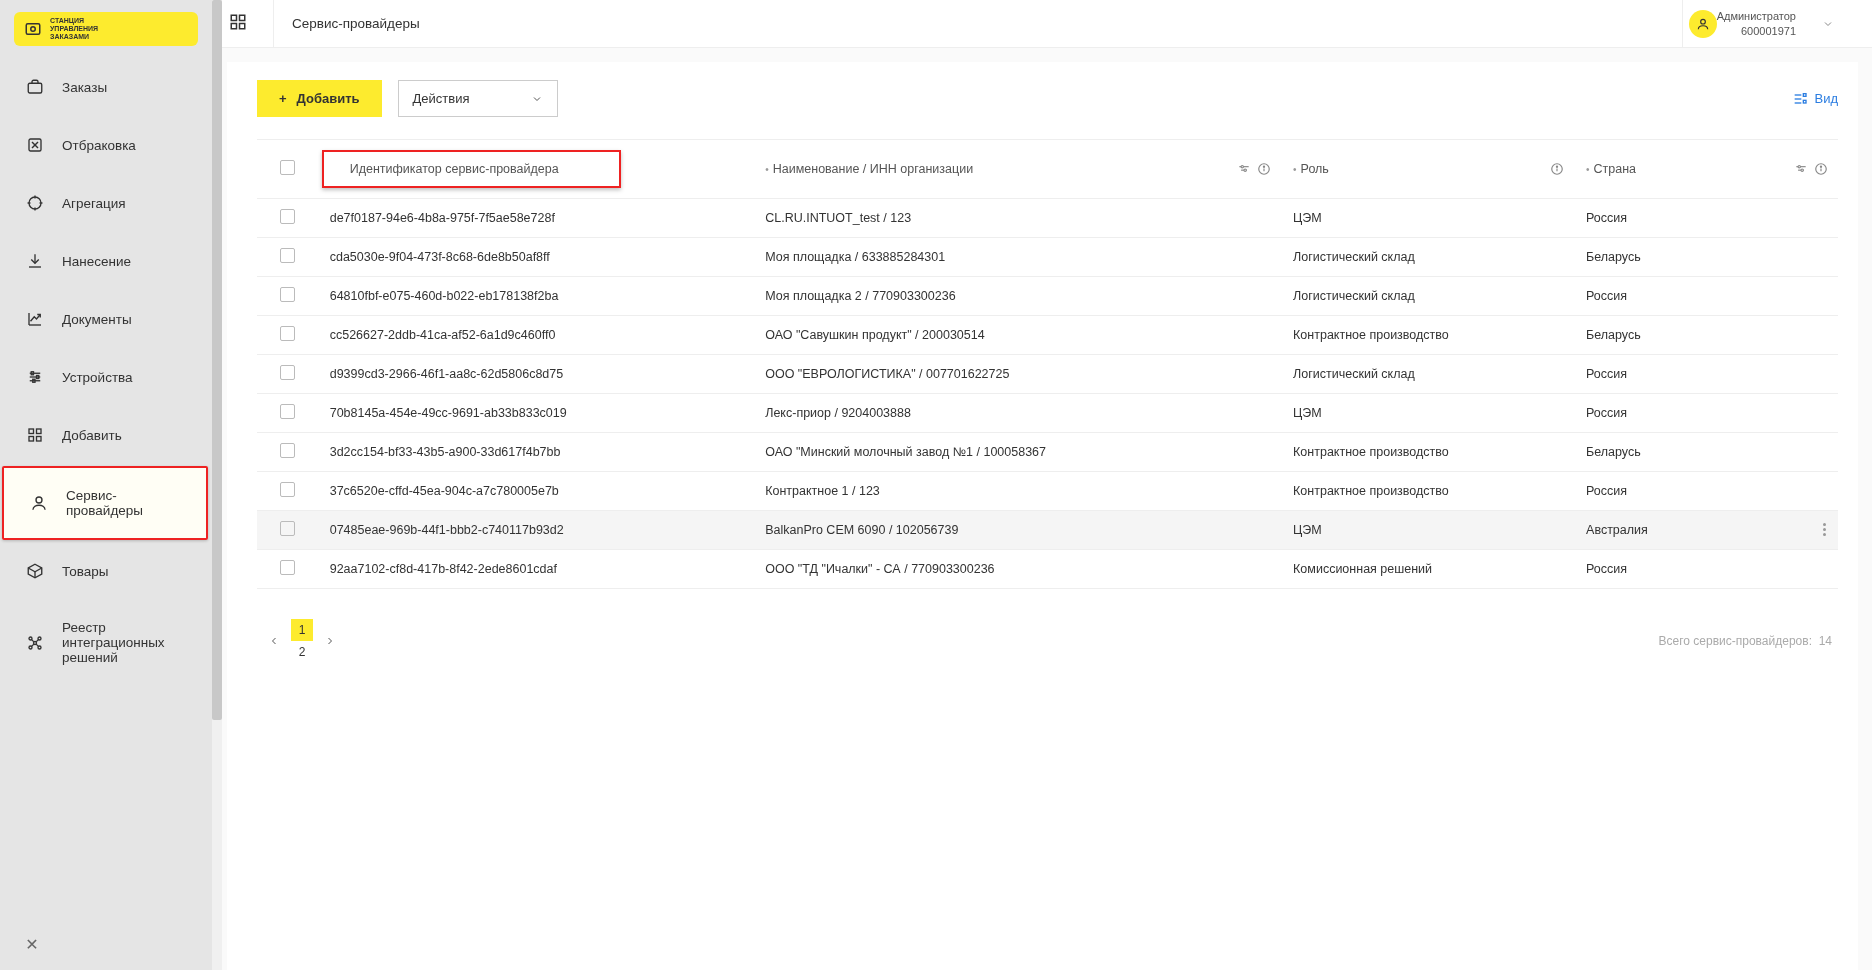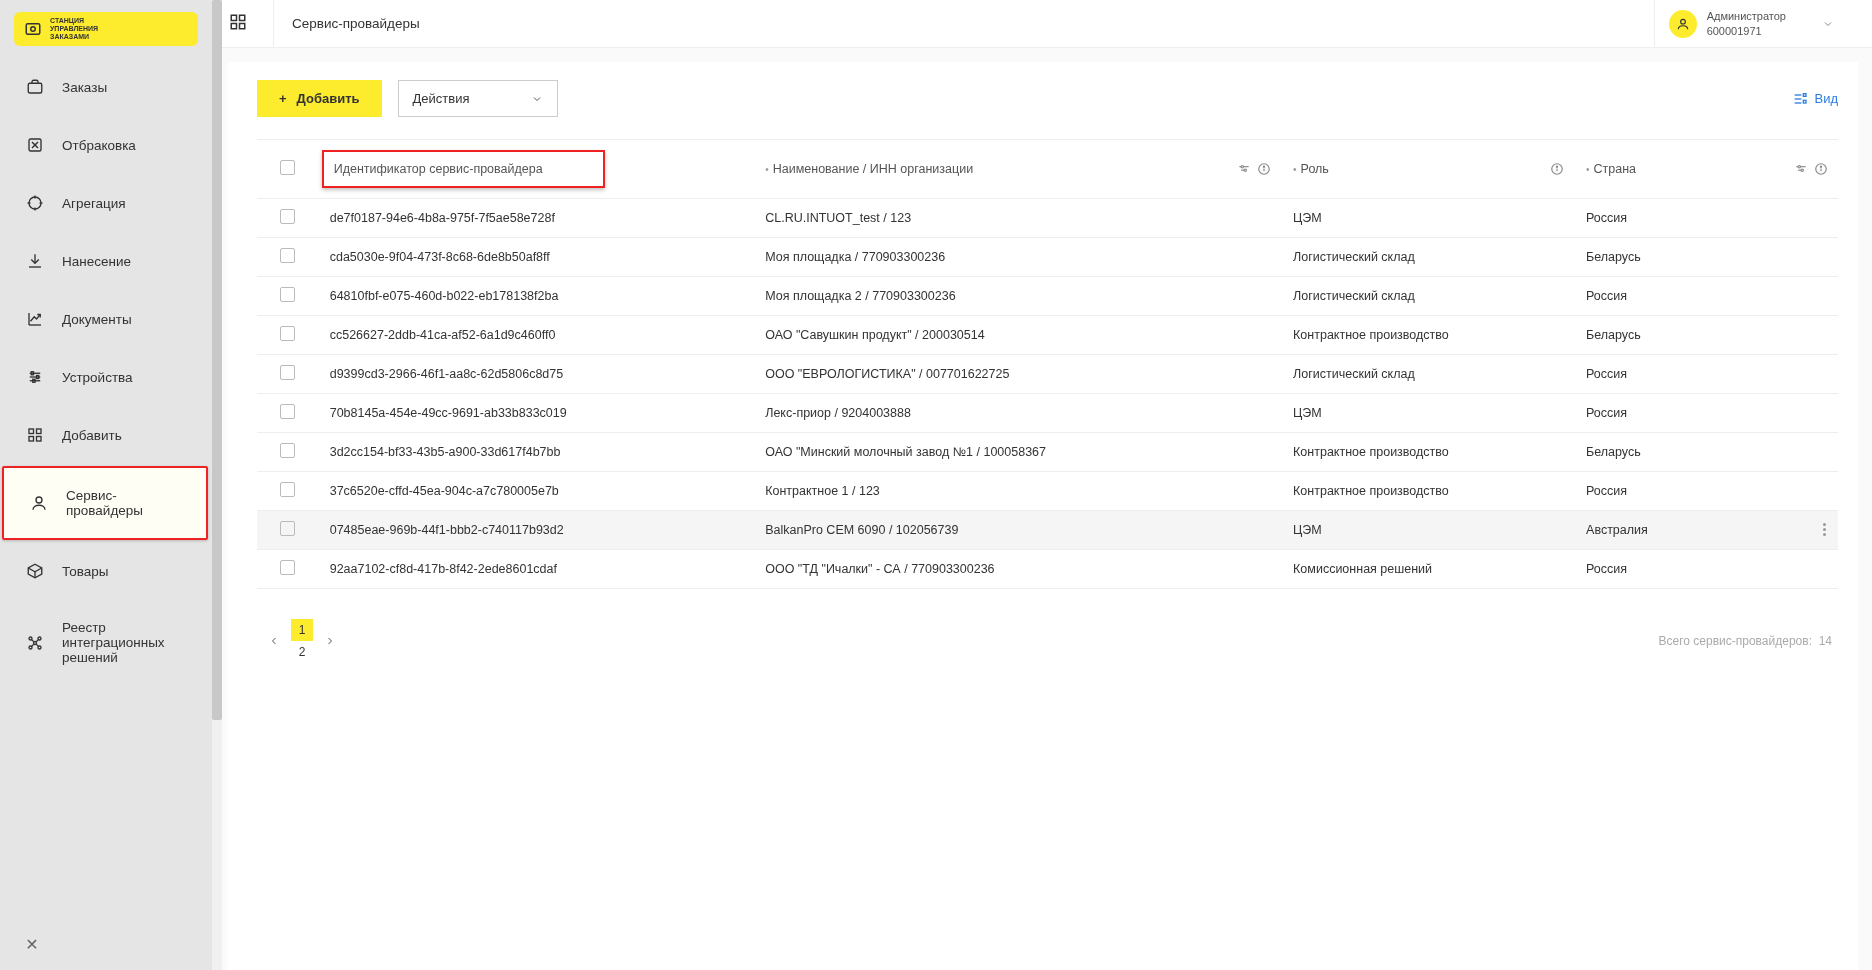--- a/index.html
+++ b/index.html
@@ -23,21 +23,21 @@
   .scroll-track { position: absolute; right: -10px; top: 0; width: 10px; height: 100%; background: #f0f0f0; }
   .scroll-thumb { width: 10px; background: #c8c8c8; height: 720px; position: absolute; top: 0; border-radius: 2px; }
 
   
   .main { flex: 1; display: flex; flex-direction: column; background: #fafafa; min-width: 0; }
   .topbar { height: 48px; background: #fff; border-bottom: 1px solid #eee; display: flex; align-items: center; padding: 0 18px 0 16px; }
   .apps-icon { width: 22px; height: 22px; margin-right: 22px; color: #333; cursor: pointer; }
   .divider-v { width: 1px; height: 48px; background: #eee; margin-right: 18px; }
   .topbar-title { font-size: 13.5px; color: #333; }
   .topbar-spacer { flex: 1; }
-  .user-chip { display: flex; align-items: center; gap: 10px; border-left: 1px solid #eee; height: 48px; padding-left: 14px; padding-right: 20px; cursor: pointer; }
+  .user-chip { display: flex; align-items: center; border-left: 1px solid #eee; height: 48px; padding-left: 6px; padding-right: 20px; cursor: pointer; text-align: right; }
   .avatar { width: 28px; height: 28px; border-radius: 50%; background: #fdeb2e; display: flex; align-items: center; justify-content: center; }
   .user-meta { display: flex; flex-direction: column; font-size: 11px; color: #555; line-height: 1.3; }
   .chev { margin-left: 26px; color: #888; }
 
   
   .content { flex: 1; padding: 18px 20px 10px 30px; background: #fff; margin: 14px 14px 0 14px; min-width: 0; display: flex; flex-direction: column; }
   .toolbar { display: flex; align-items: center; gap: 16px; }
   .btn-primary { background: #fdeb2e; border: none; height: 37px; padding: 0 22px; font-size: 13px; font-weight: bold; color: #333; cursor: pointer; display: flex; align-items: center; gap: 10px; }
   .btn-select { background: #fff; border: 1px solid #ccc; height: 37px; width: 160px; padding: 6px 14px; font-size: 13px; color: #333; display: flex; align-items: center; justify-content: space-between; cursor: pointer; }
   .view-link { color: #2b7de1; font-size: 13px; display: flex; align-items: center; gap: 6px; cursor: pointer; }
@@ -51,21 +51,21 @@
   .col-check { width: 46px; text-align: center; }
   .col-id { width: 330px; }
   .col-name { width: 400px; }
   .col-role { width: 222px; }
   .col-country { width: 200px; }
   .chk { width: 15px; height: 15px; border: 1px solid #bbb; border-radius: 2px; display: inline-block; cursor: pointer; }
   th .dot::before { content: "•"; color: #999; margin-right: 4px; font-size: 10px; }
   th .hdr-actions { position: absolute; right: 10px; top: 50%; transform: translateY(-50%); display: flex; gap: 6px; color: #888; }
   th .hdr-actions span { cursor: pointer; display: inline-flex; }
   th.highlight { }
-  .id-hdr-box { display: inline-block; border: 2.5px solid #e22; padding: 10px 60px 10px 10px; box-shadow: 0 2px 4px rgba(0,0,0,.25); margin-left: -8px; }
+  .id-hdr-box { display: inline-block; border: 2.5px solid #e22; padding: 10px 60px 10px 26px; box-shadow: 0 2px 4px rgba(0,0,0,.25); margin-left: -8px; }
   tr.hovered { background: #f5f5f5; }
   tr.hovered .row-menu { display: inline-flex; }
   .row-menu { display: none; flex-direction: column; gap: 2px; float: right; color: #999; cursor: pointer; }
   .row-menu i { width: 3px; height: 3px; background: #999; border-radius: 50%; }
 
   
   .pager-row { display: flex; align-items: center; padding: 30px 6px 10px; }
   .pager { display: flex; align-items: center; gap: 6px; }
   .pager .pg { width: 22px; height: 22px; display: flex; align-items: center; justify-content: center; font-size: 12px; color: #333; cursor: pointer; }
   .pager .pg.arrow { color: #666; font-size: 14px; }
@@ -347,21 +347,21 @@
               <tr>
                 <td class="col-check"><span class="chk"></span></td>
                 <td>de7f0187-94e6-4b8a-975f-7f5ae58e728f</td>
                 <td>CL.RU.INTUOT_test / 123</td>
                 <td>ЦЭМ</td>
                 <td>Россия</td>
               </tr>
               <tr>
                 <td class="col-check"><span class="chk"></span></td>
                 <td>cda5030e-9f04-473f-8c68-6de8b50af8ff</td>
-                <td>Моя площадка / 770903300236</td>
+                <td>Моя площадка / 633885284301</td>
                 <td>Логистический склад</td>
                 <td>Беларусь</td>
               </tr>
               <tr>
                 <td class="col-check"><span class="chk"></span></td>
                 <td>64810fbf-e075-460d-b022-eb178138f2ba</td>
                 <td>Моя площадка 2 / 770903300236</td>
                 <td>Логистический склад</td>
                 <td>Россия</td>
               </tr>

